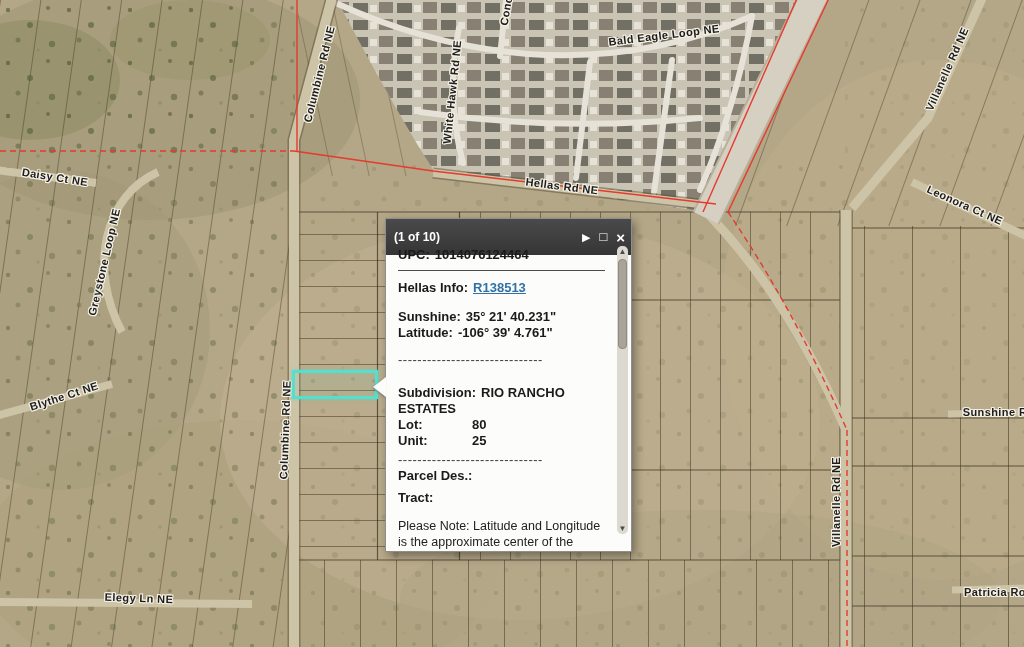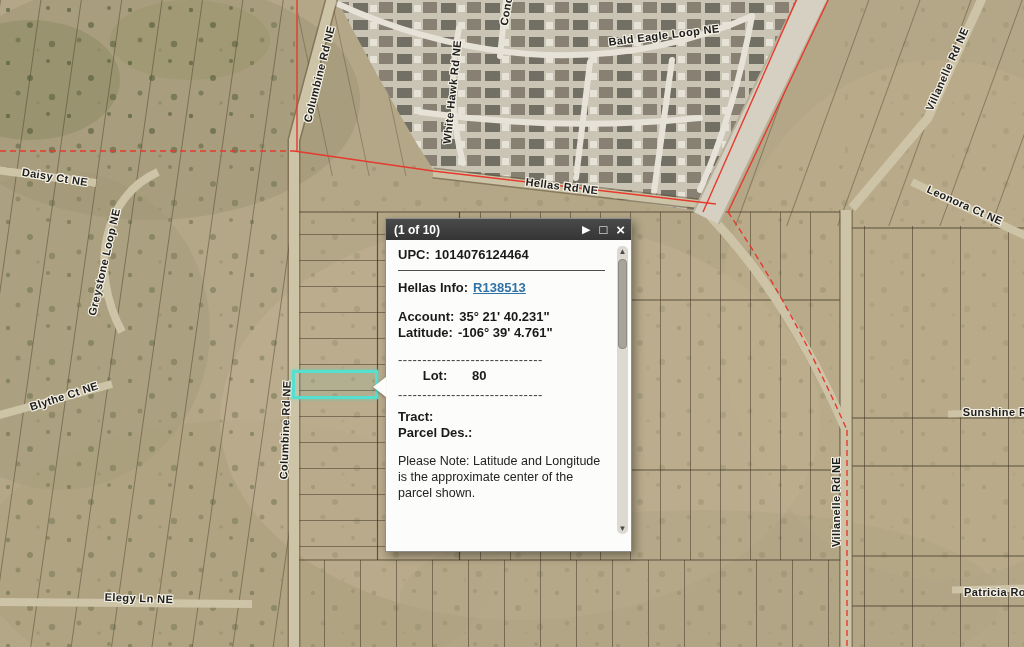--- a/index.html
+++ b/index.html
@@ -35,21 +35,21 @@
     background:#fcfcfa;border:1px solid #8e8e8e;
     box-shadow:3px 4px 9px rgba(0,0,0,.38);
   }
   .popup-arrow{
     position:absolute;left:-13px;top:158px;width:0;height:0;
     border-top:10px solid transparent;border-bottom:10px solid transparent;
     border-right:13px solid #fcfcfa;
     filter:drop-shadow(-1px 1px 1px rgba(0,0,0,.25));
   }
   .popup-header{
-    position:absolute;left:0;top:0;right:0;height:21px;
+    position:absolute;left:0;top:0;right:0;height:36px;
     background:linear-gradient(#4a4a4a,#353535);
     color:#fff;display:flex;align-items:center;
     padding:0 6px 0 8px;
   }
   .popup-title{font-size:12px;font-weight:700;flex:1;}
   .hdr-btns{display:flex;align-items:center;gap:9px;}
   .hbtn{color:#fff;cursor:pointer;line-height:1;}
   .hbtn.next{font-size:11px;}
   .hbtn.maxi{font-size:13px;font-weight:700;margin-top:-1px;}
   .hbtn.close{font-size:15px;font-weight:700;}
@@ -59,21 +59,21 @@
     padding:7px 26px 0 12px;
     font-size:13px;line-height:16px;color:#1a1a1a;overflow:hidden;border-radius:7px;
   }
   .ln{margin:0 0 0 0;}
   .bold{font-weight:700;}
   .lbl{margin-right:5px;}
   .rule{border:none;border-top:1px solid #4c4c4c;margin:7px 0 9px 0;}
   .lat{margin-top:13px;}
   .sep{color:#3d3d3d;font-size:13px;letter-spacing:.5px;margin-top:11px;white-space:nowrap;overflow:hidden;}
   .subdiv{margin-top:17px;}
-  .kv .k{display:inline-block;width:74px;margin-right:0;text-align:center;}
+  .kv .k{display:inline-block;width:74px;margin-right:0;}
   .sep2{margin-top:3px;}
   .tract{margin-top:6px;}
   .note{margin:12px 0 0 0;font-size:12.5px;line-height:16px;font-weight:400;color:#222;width:208px;}
   .link{color:var(--link-blue,#2f72a7);text-decoration:underline;cursor:pointer;}
 
   
   .sb{
     position:absolute;right:3px;top:27px;width:11px;height:288px;
     background:#dcd9d1;border-radius:5px;
   }
@@ -250,35 +250,41 @@
 
     <div class="popup-body">
       <div class="ln bold">
         <span class="lbl">UPC:</span><span>1014076124464</span>
       </div>
       <hr class="rule">
       <div class="ln bold">
         <span class="lbl">Hellas Info:</span><a class="link" href="#">R138513</a>
       </div>
       <div class="ln bold lat">
-        <span class="lbl">Account:</span><span>35° 21' 40.231"</span>
+        <span class="lbl">Sunshine:</span><span>35° 21' 40.231"</span>
       </div>
       <div class="ln bold">
         <span class="lbl">Latitude:</span><span>-106° 39' 4.761"</span>
       </div>
       <div class="sep">------------------------------</div>
+      <div class="ln bold subdiv">
+        <span class="lbl">Subdivision:</span><span>RIO RANCHO ESTATES</span>
+      </div>
       <div class="ln bold kv">
         <span class="k">Lot:</span><span>80</span>
       </div>
+      <div class="ln bold kv">
+        <span class="k">Unit:</span><span>25</span>
+      </div>
       <div class="sep sep2">------------------------------</div>
+      <div class="ln bold">
+        <span>Parcel Des.:</span>
+      </div>
       <div class="ln bold tract">
         <span>Tract:</span>
-      </div>
-      <div class="ln bold">
-        <span>Parcel Des.:</span>
       </div>
       <p class="note">Please Note: Latitude and Longitude is the approximate center of the parcel shown.</p>
 
     </div>
 
     <div class="sb">
       <div class="sb-up">▲</div>
       <div class="sb-thumb"></div>
       <div class="sb-down">▼</div>
     </div>

